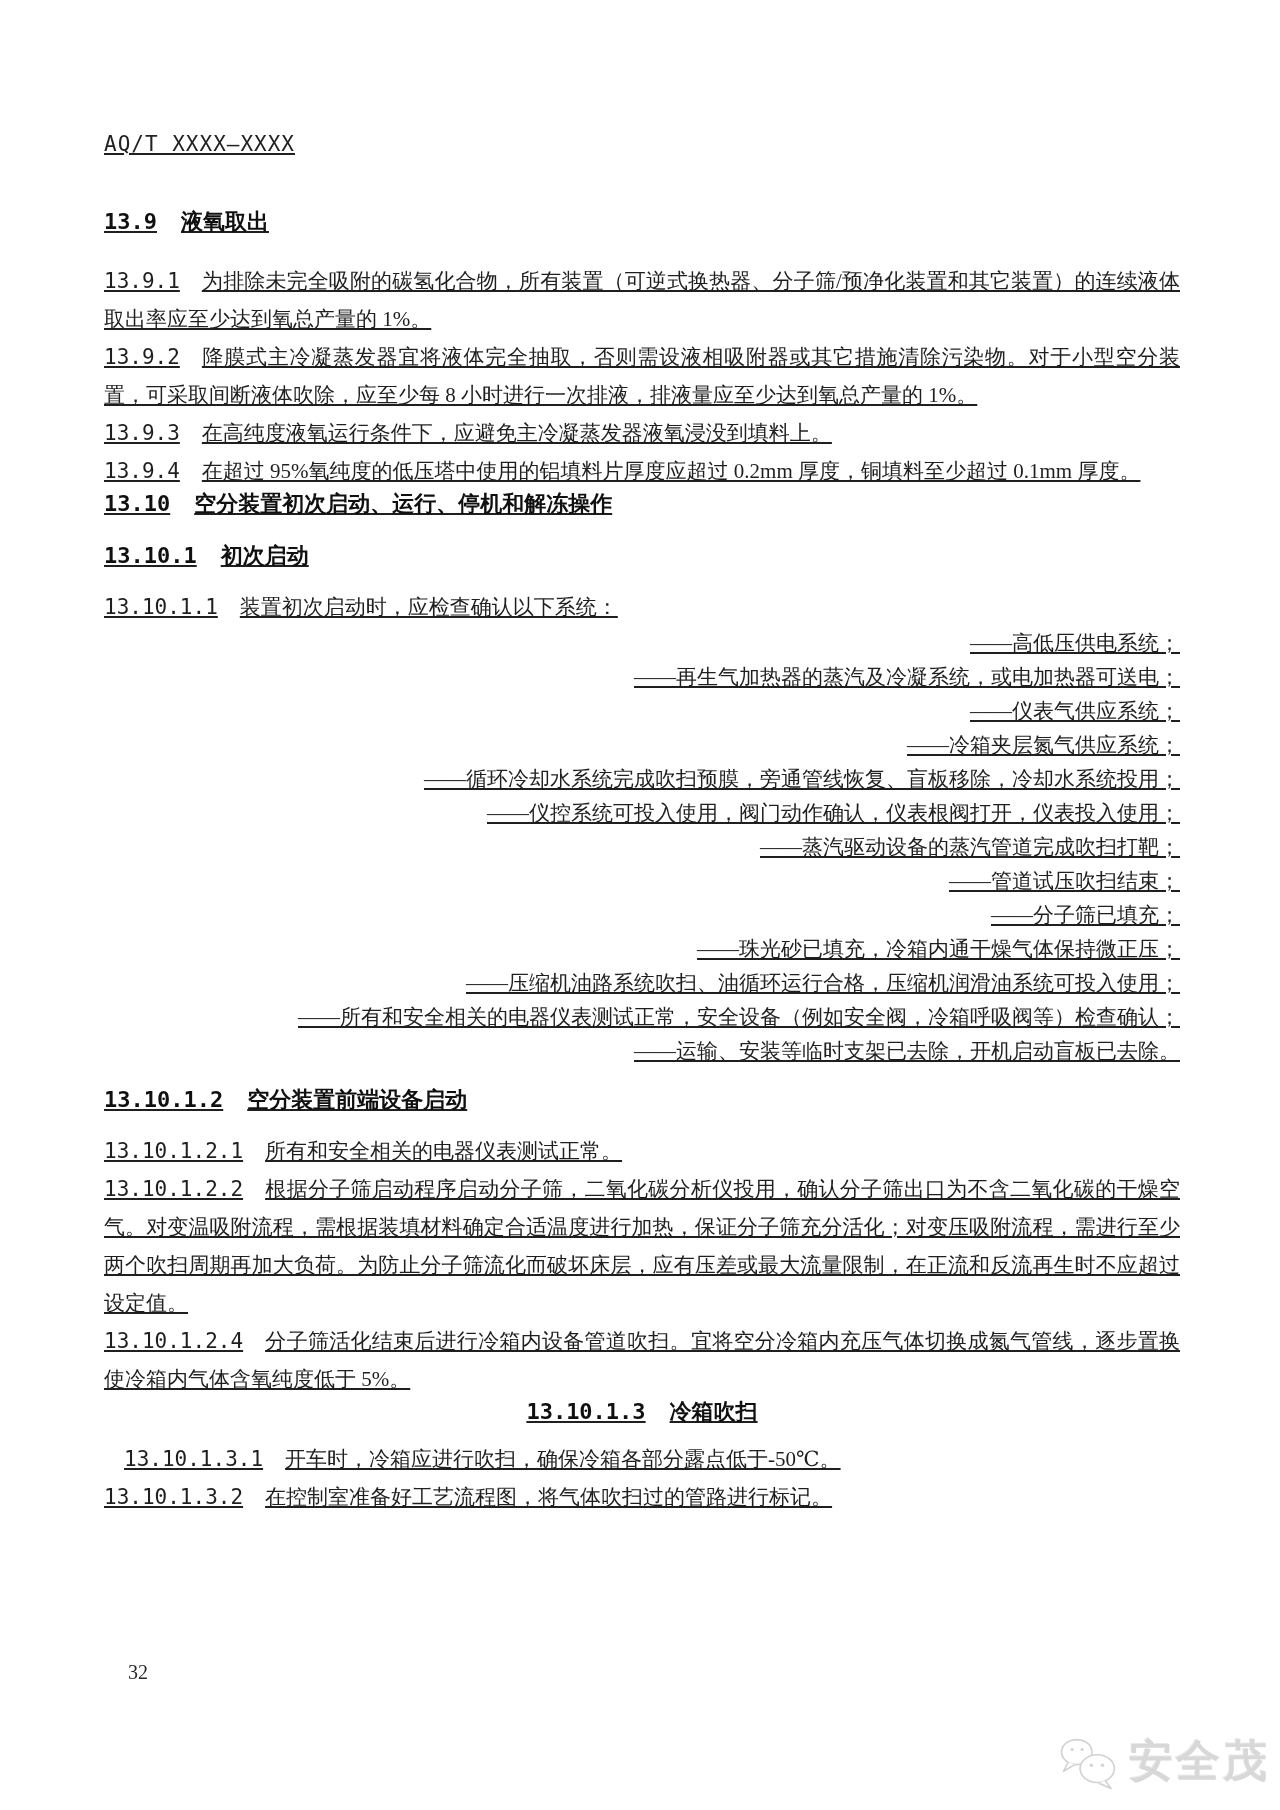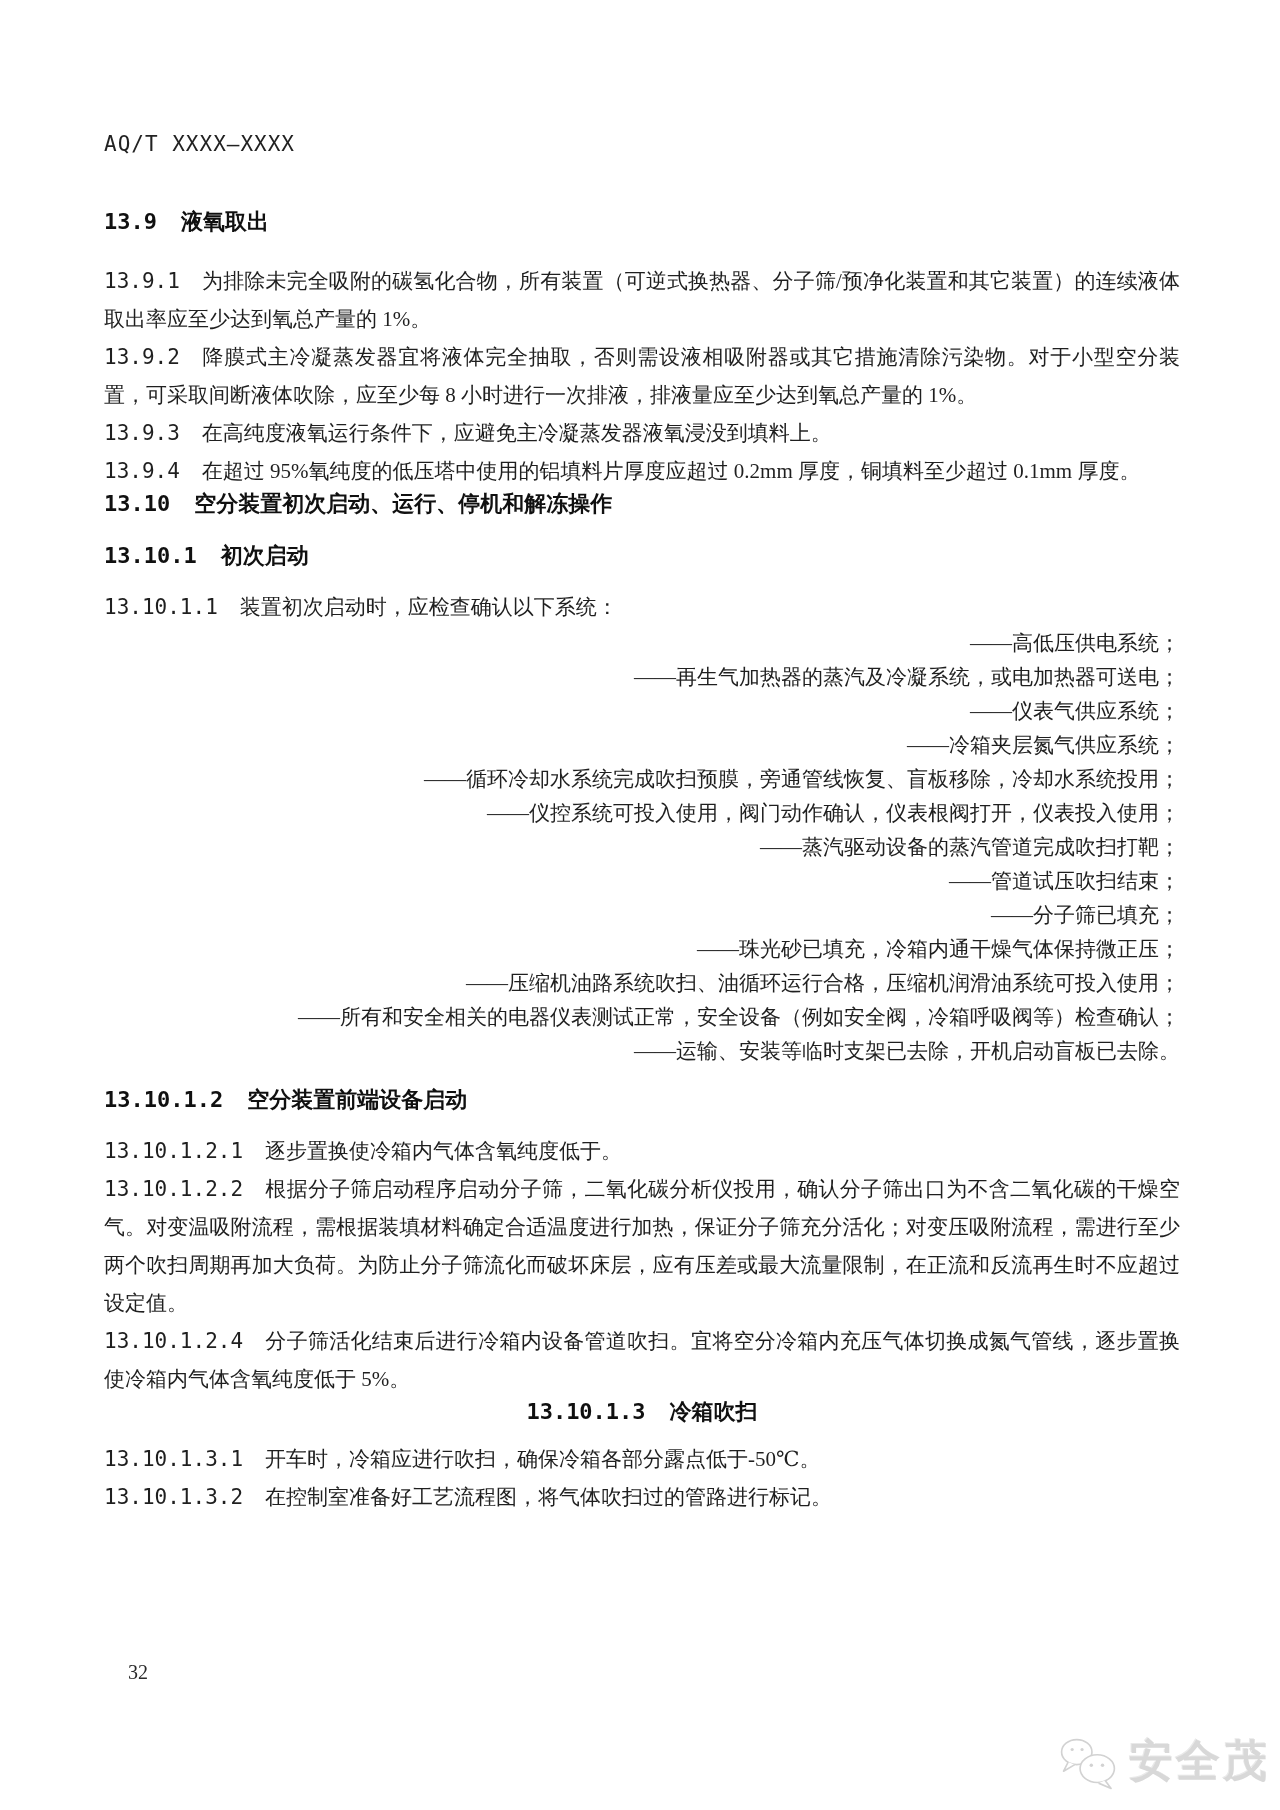--- a/index.html
+++ b/index.html
@@ -8,20 +8,21 @@
     background:#ffffff;
     position:relative;
     overflow:hidden;
     font-family:"Liberation Serif","DejaVu Serif",serif;
     color:#1f1f1f;
   }
   .page{
     position:absolute;inset:0;
     padding:132px 100px 16px 104px;
     box-sizing:border-box;
+    text-decoration:underline;
   }
   .doc-code{
     font-family:"DejaVu Sans Mono","DejaVu Sans",monospace;
     font-size:21px;line-height:24px;letter-spacing:1px;color:#222;
   }
   h2,h3{
     font-family:"Liberation Sans","DejaVu Sans",sans-serif;
     font-weight:700;font-size:22px;line-height:28px;margin:0;color:#101010;
   }
   .hnum{
@@ -37,21 +38,21 @@
     font-size:21px;line-height:38px;margin:0;
     text-align:justify;color:#1f1f1f;
   }
   .pnum{
     font-family:"DejaVu Sans Mono","DejaVu Sans",monospace;
     padding-right:22px;white-space:nowrap;
   }
   .p-first{margin-top:26px;}
   .p-13-10-1-1{margin-top:18px;}
   .p-2-1{margin-top:18px;}
-  .p-3-1{margin-top:14px;}
+  .p-3-1{margin-top:14px;margin-left:20px;}
   ul.checklist{
     list-style:none;margin:0;padding:0 0 0 42px;
     font-size:21px;line-height:34px;color:#1f1f1f;text-align:right;
   }
   .page-number{
     position:absolute;left:128px;top:1660px;
     font-size:20px;line-height:24px;
     font-family:"Liberation Serif","DejaVu Serif",serif;color:#2a2a2a;
   }
   .watermark{
@@ -121,21 +122,21 @@
     <li>——压缩机油路系统吹扫、油循环运行合格，压缩机润滑油系统可投入使用；</li>
     <li>——所有和安全相关的电器仪表测试正常，安全设备（例如安全阀，冷箱呼吸阀等）检查确认；</li>
     <li>——运输、安装等临时支架已去除，开机启动盲板已去除。</li>
   </ul>
 
   <h3 class="h-13-10-1-2">
     <span class="hnum">13.10.1.2</span><span>空分装置前端设备启动</span>
   </h3>
 
   <p class="para p-2-1">
-    <span class="pnum">13.10.1.2.1</span><span>逐步置换使冷箱内气体含氧纯度低于。</span>
+    <span class="pnum">13.10.1.2.1</span><span>所有和安全相关的电器仪表测试正常。</span>
   </p>
 
   <p class="para">
     <span class="pnum">13.10.1.2.2</span><span>根据分子筛启动程序启动分子筛，二氧化碳分析仪投用，确认分子筛出口为不含二氧化碳的干燥空气。对变温吸附流程，需根据装填材料确定合适温度进行加热，保证分子筛充分活化；对变压吸附流程，需进行至少两个吹扫周期再加大负荷。为防止分子筛流化而破坏床层，应有压差或最大流量限制，在正流和反流再生时不应超过设定值。</span>
   </p>
 
 
   <p class="para">
     <span class="pnum">13.10.1.2.4</span><span>分子筛活化结束后进行冷箱内设备管道吹扫。宜将空分冷箱内充压气体切换成氮气管线，逐步置换使冷箱内气体含氧纯度低于 5%。</span>
   </p>

